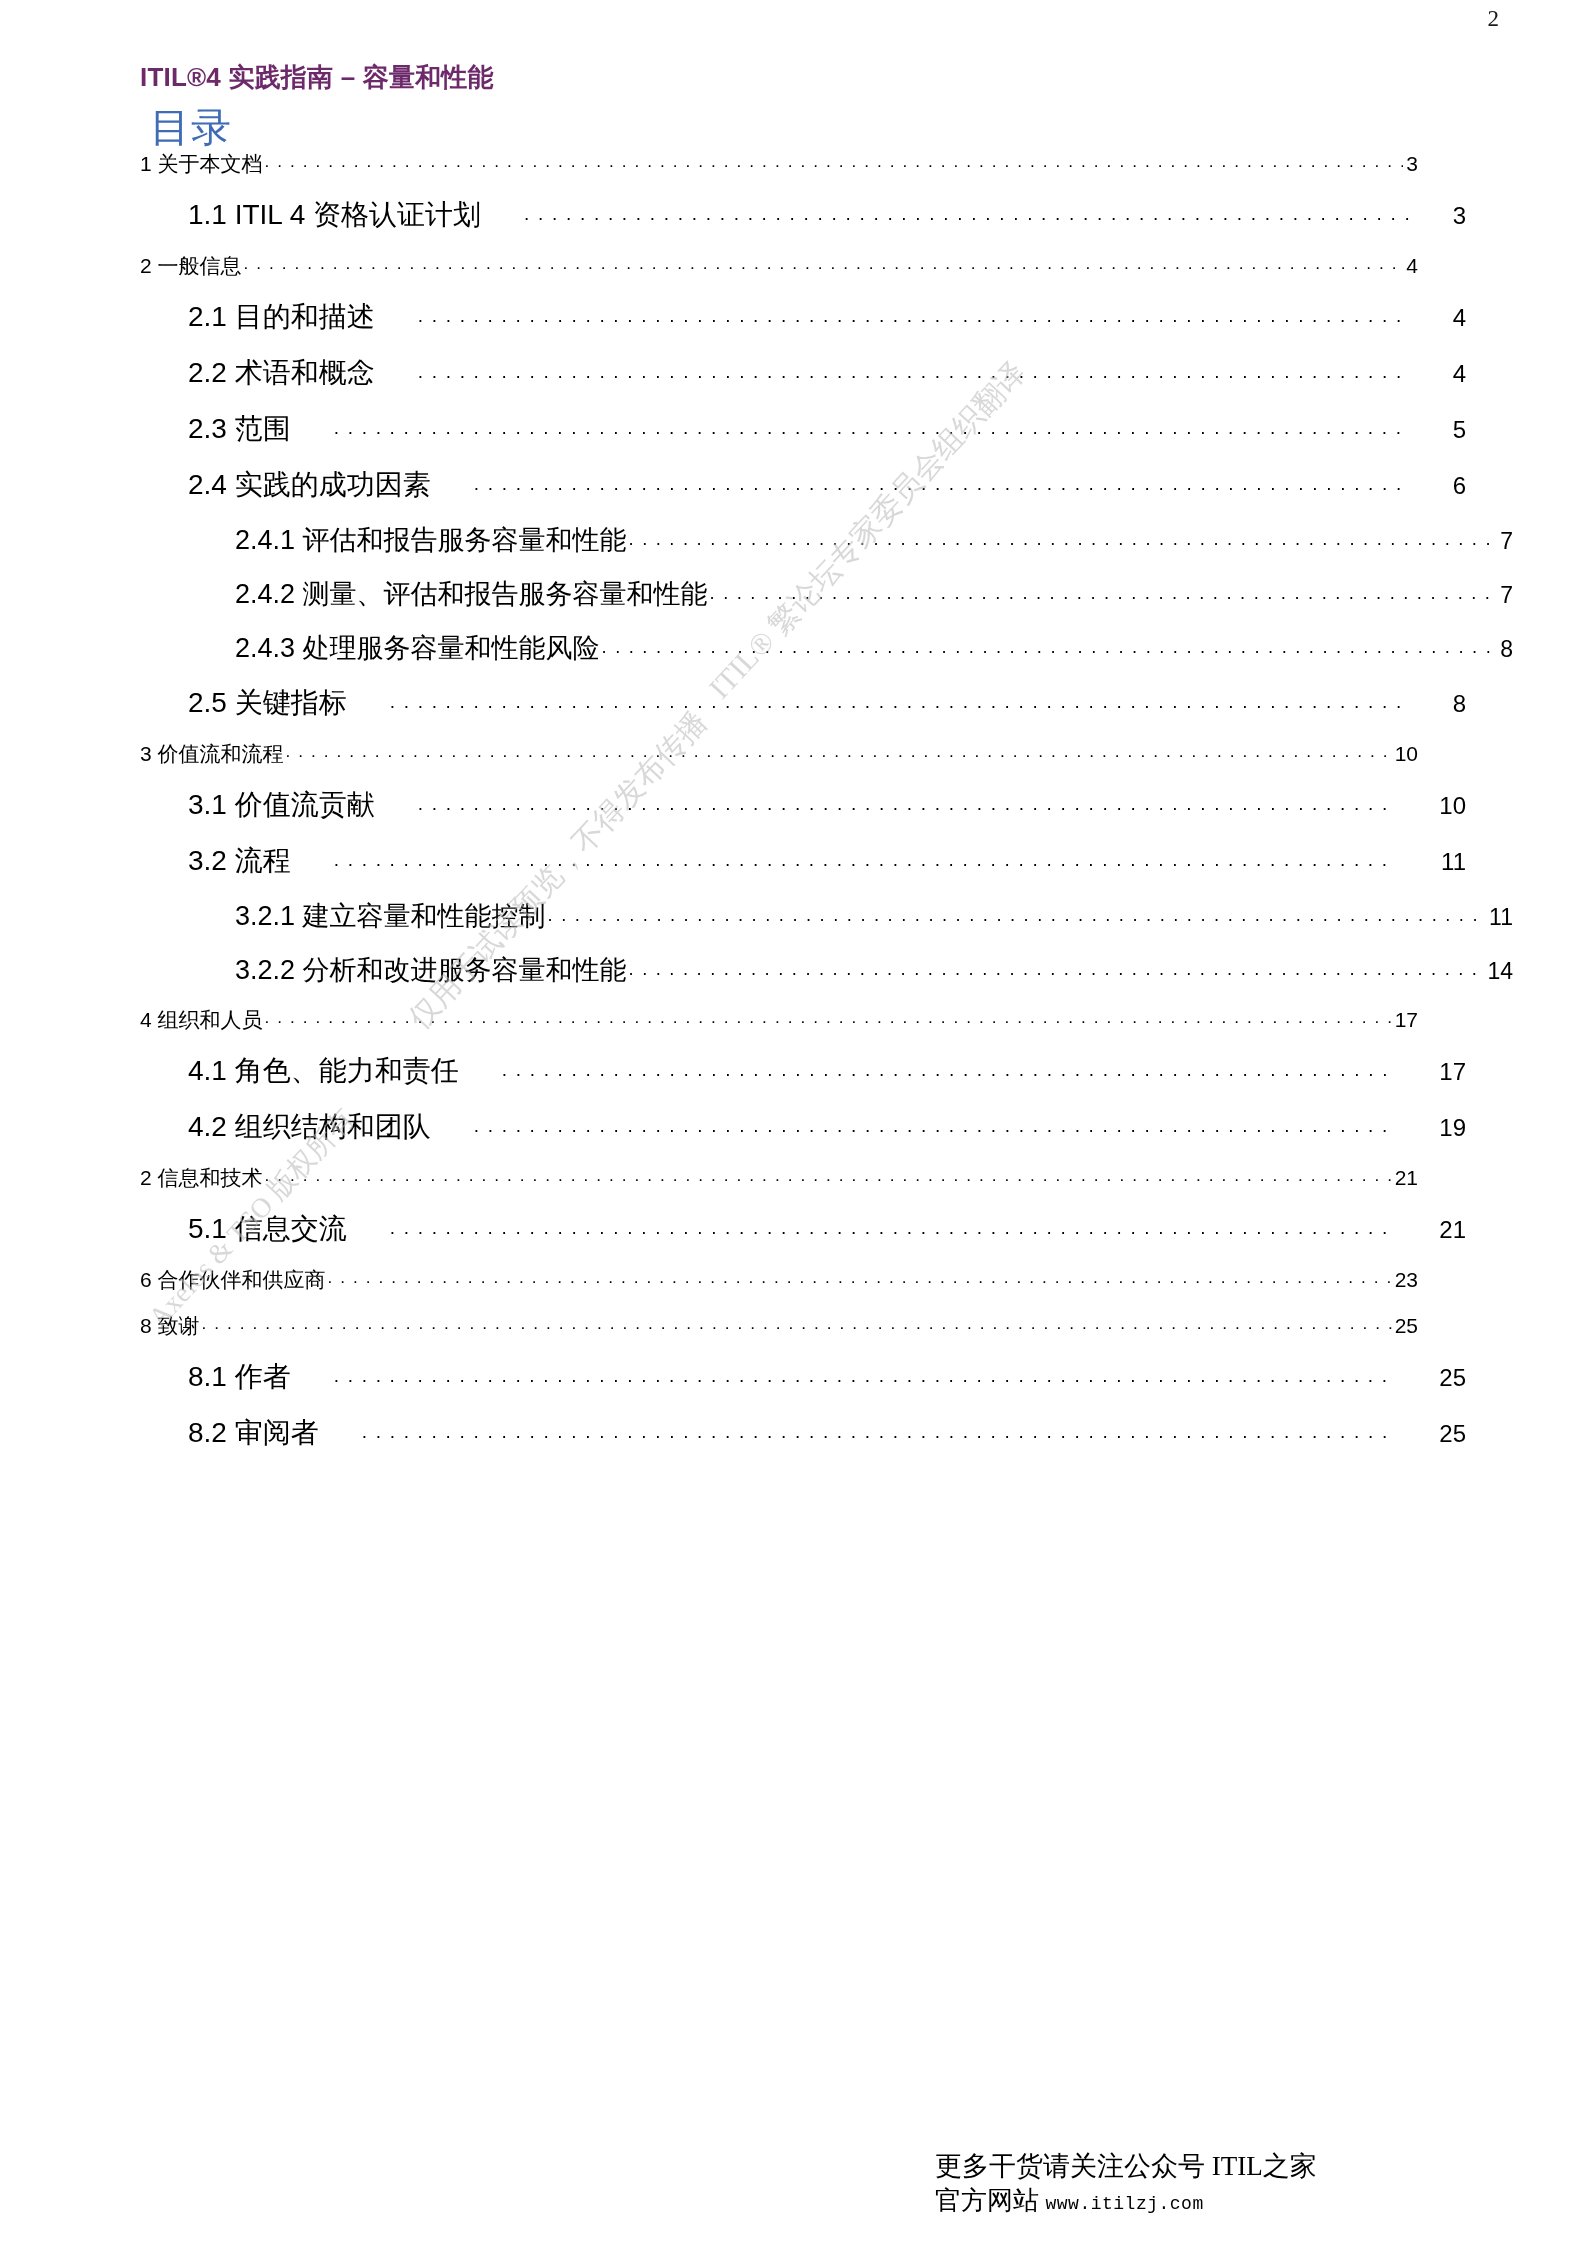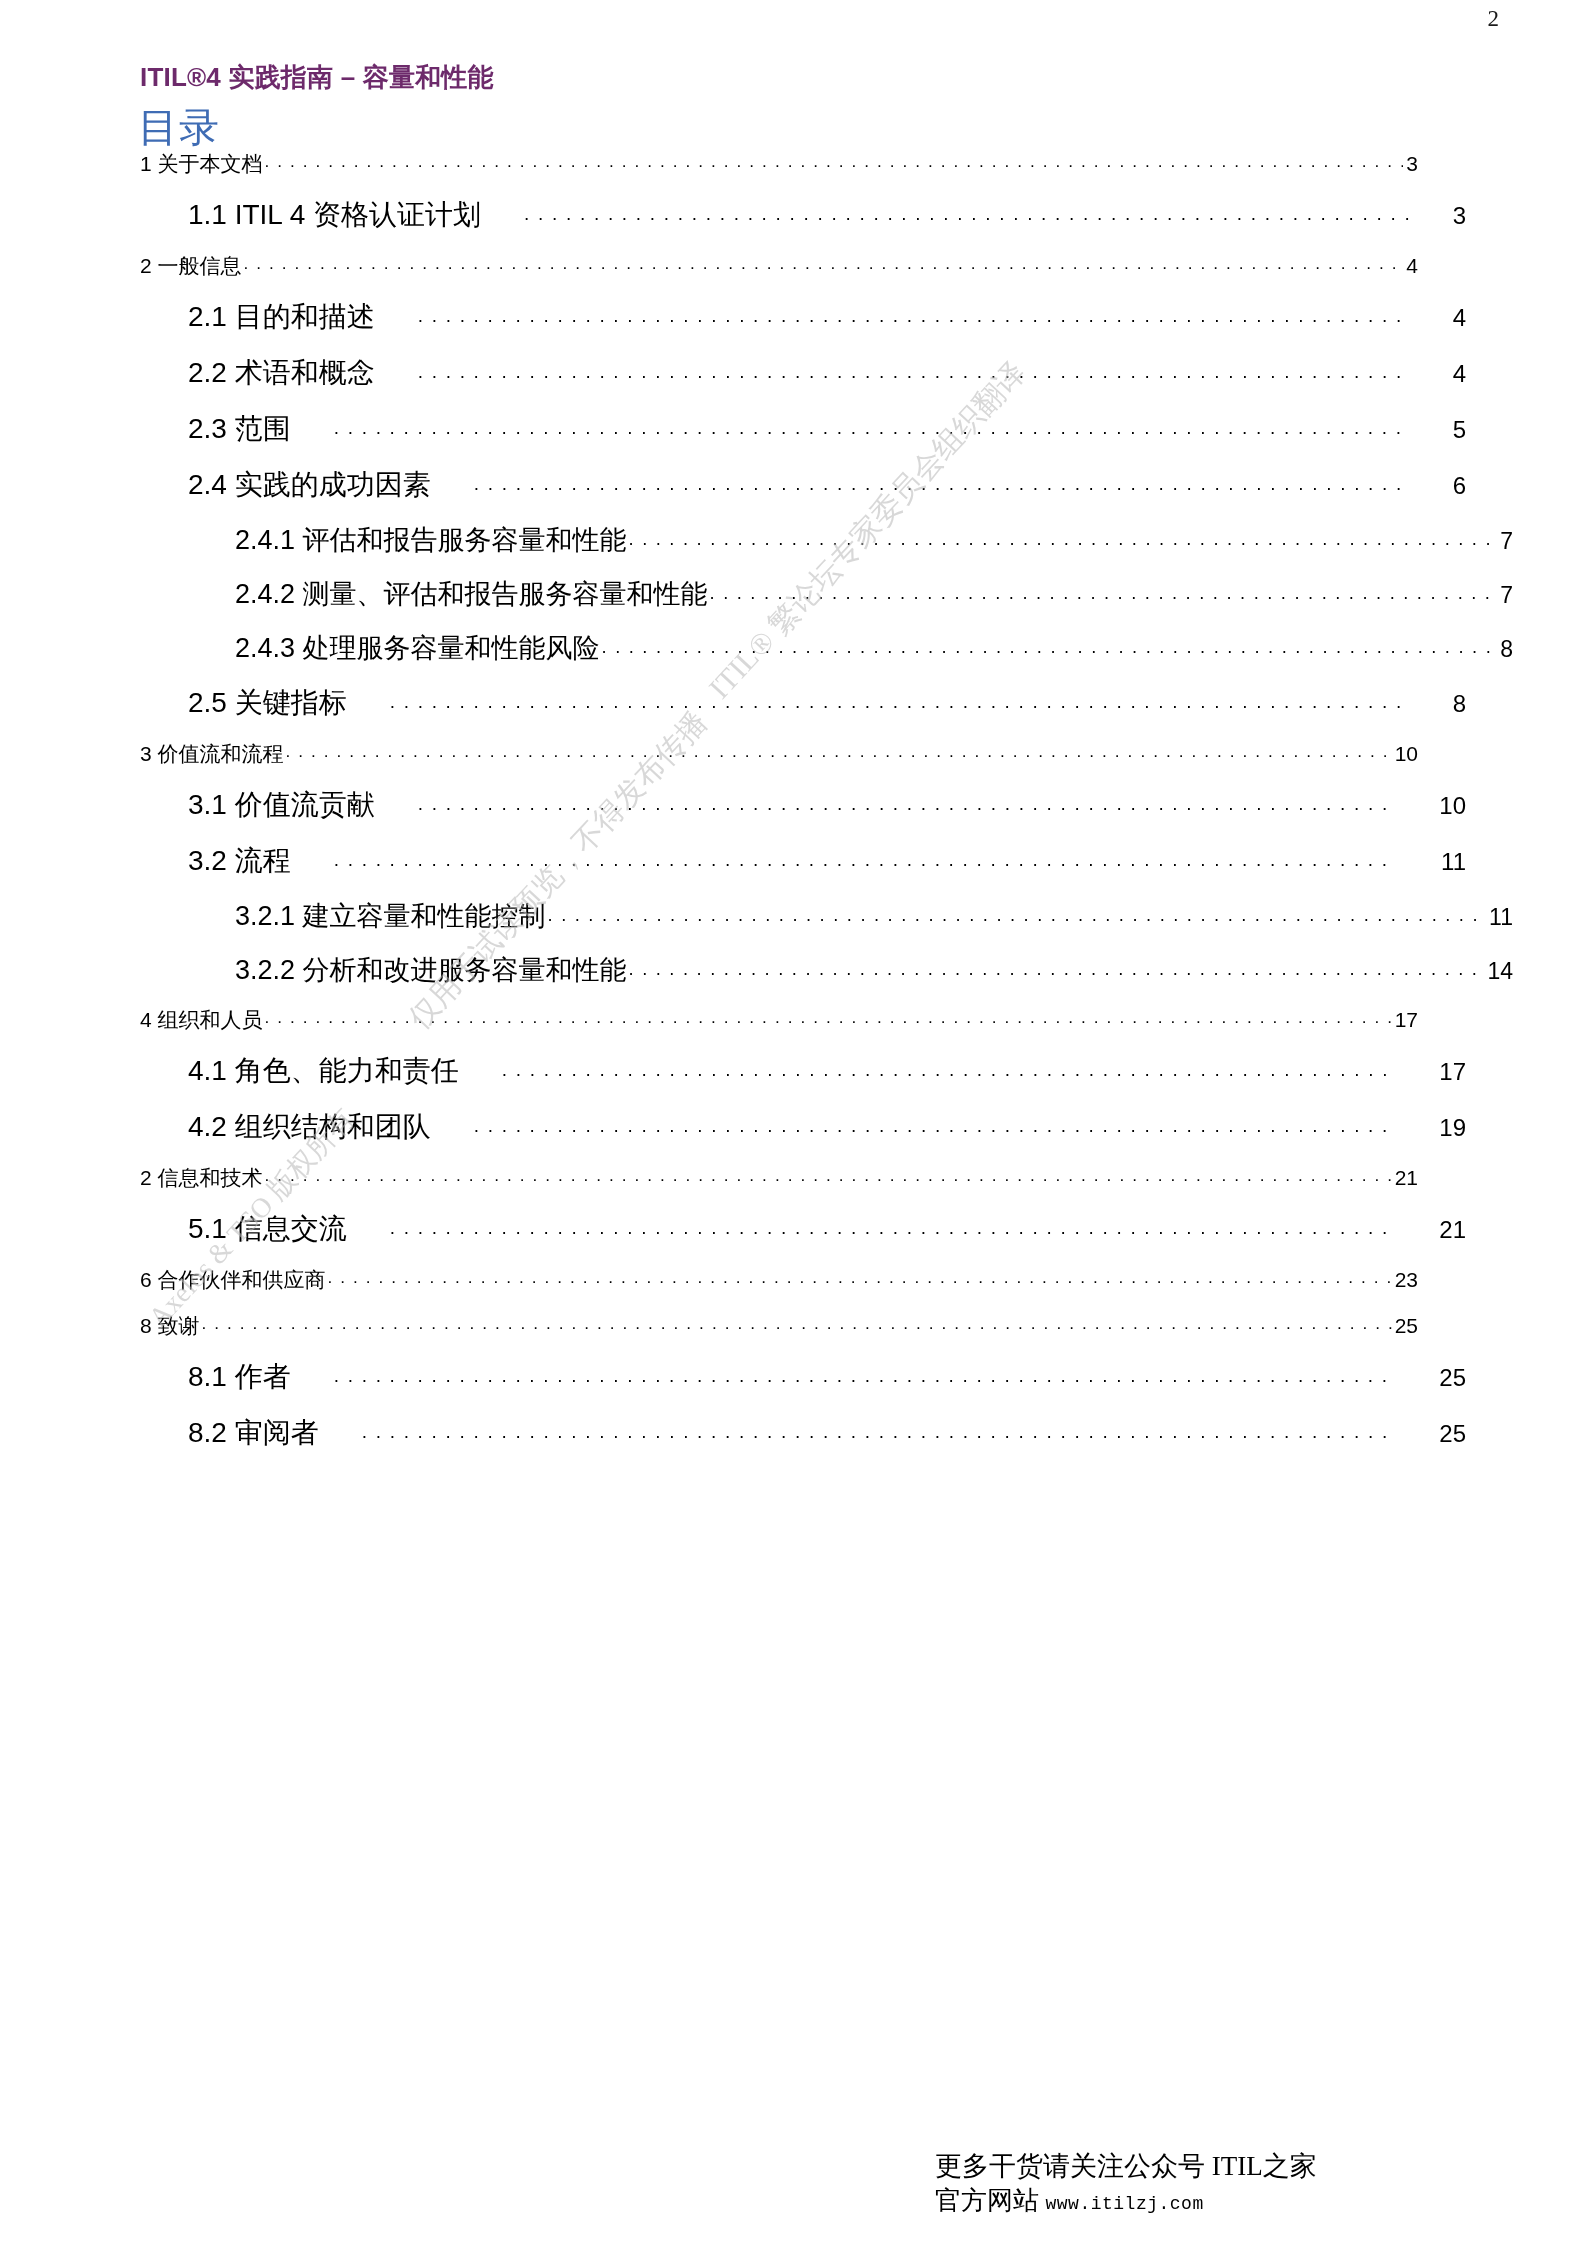--- a/index.html
+++ b/index.html
@@ -40,21 +40,21 @@
     font-weight: bold;
     color: #6d2a6b;
     letter-spacing: 0.2px;
     white-space: nowrap;
   }
 
   
   .toc-title {
     position: absolute;
     top: 100px;
-    left: 138px;
+    left: 150px;
     font-size: 40px;
     color: #3f6cb4;
     font-weight: normal;
     letter-spacing: 1px;
   }
 
   
   .toc {
     position: absolute;
     top: 150px;

